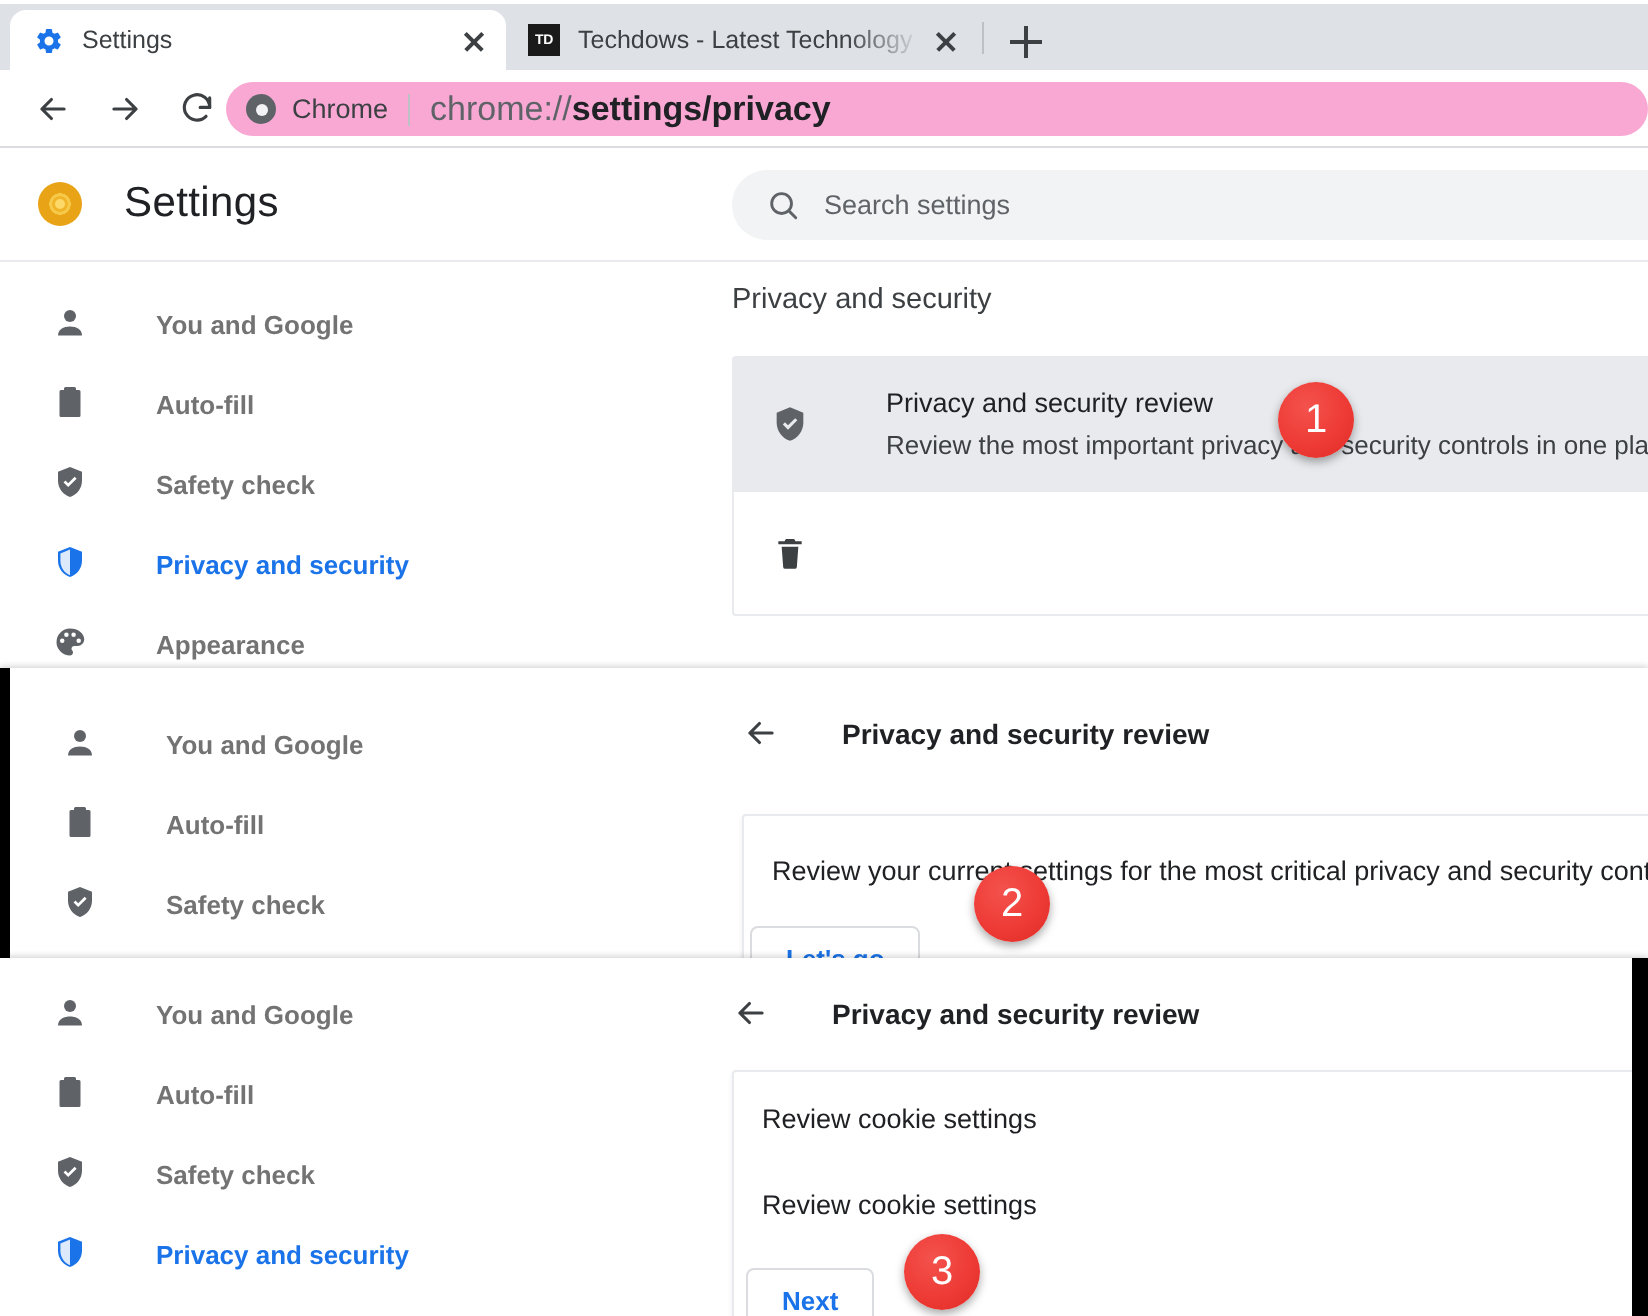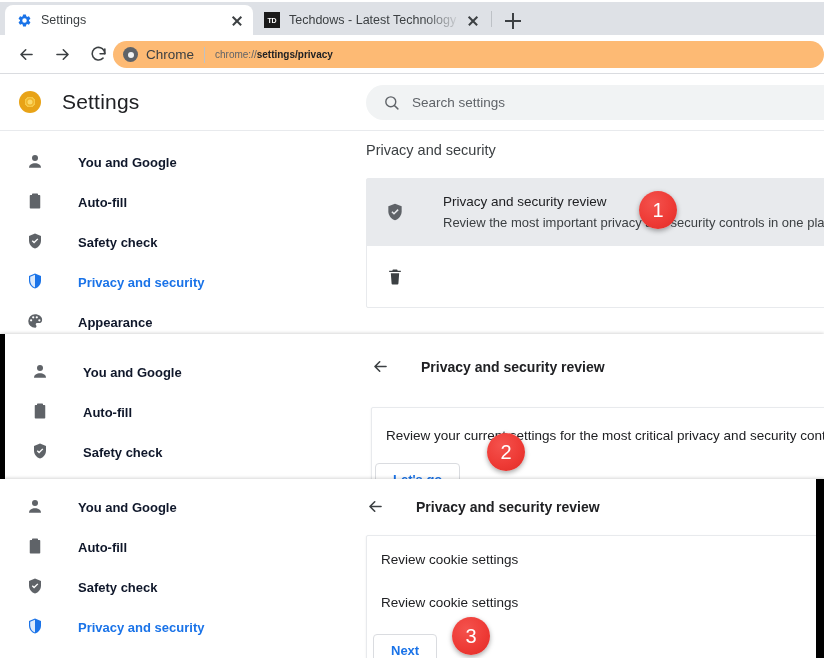--- a/index.html
+++ b/index.html
@@ -77,38 +77,38 @@
   .navbtn {
     width: 28px; height: 28px; margin-left: 8px; position: relative;
     cursor: pointer; color: #3c4043;
     display:flex; align-items:center; justify-content:center;
   }
   .navbtn:first-child { margin-left: 12px; }
   .navbtn svg { display:block; }
 
   .omnibox {
     position: absolute; left: 113px; top: 6px; right: 0; height: 27px;
-    background: #fdba74; border-radius: 14px;
+    background: #f9a8d4; border-radius: 14px;
     display: flex; align-items: center; padding-left: 10px;
   }
   .chrome-glyph {
     width: 15px; height: 15px; border-radius: 50%;
     background: #5f6368; position: relative; flex: 0 0 15px;
   }
   .chrome-glyph::after {
     content: ""; position: absolute; left: 4.5px; top: 4.5px;
     width: 6px; height: 6px; border-radius: 50%; background: #f1f3f4;
   }
   .omnibox-label {
     font-size: 13.5px; color: #3c4043; margin-left: 8px;
   }
   .omnibox-sep {
     width: 1px; height: 16px; background: #bdc1c6; margin: 0 10px;
   }
-  .omnibox-url { font-size: 10px; color: #5f6368; white-space: nowrap; }
+  .omnibox-url { font-size: 17px; color: #5f6368; white-space: nowrap; }
   .omnibox-url b { color: #202124; font-weight: 700; }
 
   
   .layer { position: absolute; background: #ffffff; overflow: hidden; }
 
   
   #layer1 { left: 0; top: 72px; width: 824px; height: 586px; }
 
   .settings-header {
     position: absolute; left: 0; top: 0; width: 824px; height: 56px;
@@ -138,21 +138,21 @@
     font-size: 13.5px; color: #5f6368; margin-left: 11px;
   }
 
   .sidebar { position: absolute; left: 0; top: 68px; width: 340px; }
   .side-item {
     display: flex; align-items: center; height: 40px; cursor: pointer;
     padding-left: 26px;
   }
   .side-icon { width: 20px; height: 20px; flex: 0 0 20px; line-height: 0; color: #5f6368; }
   .side-label {
-    margin-left: 32px; font-size: 13px; color: #0f172a; font-weight: 600;
+    margin-left: 32px; font-size: 13px; color: #737373; font-weight: 600;
     white-space: nowrap;
   }
   .side-item.selected .side-label { color: #1a73e8; }
   .side-item.selected .side-icon { color: #1a73e8; }
 
   .content { position: absolute; left: 366px; top: 68px; width: 480px; }
   .content-heading {
     font-size: 14.5px; color: #3c4043; margin-bottom: 20px;
   }
   .card {

